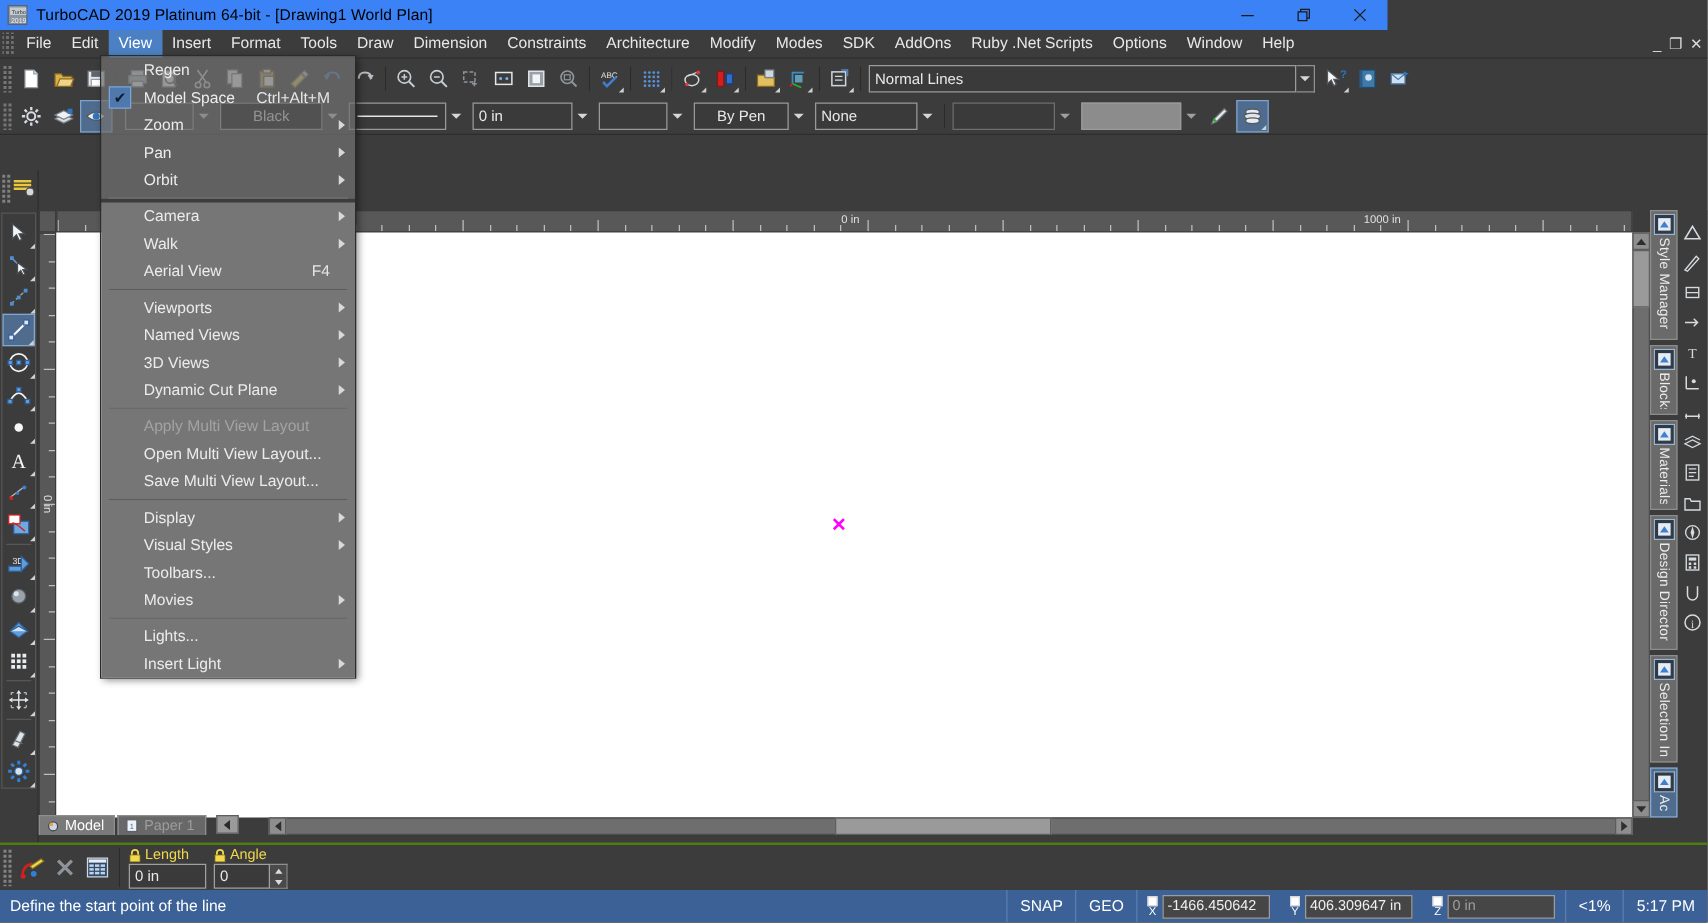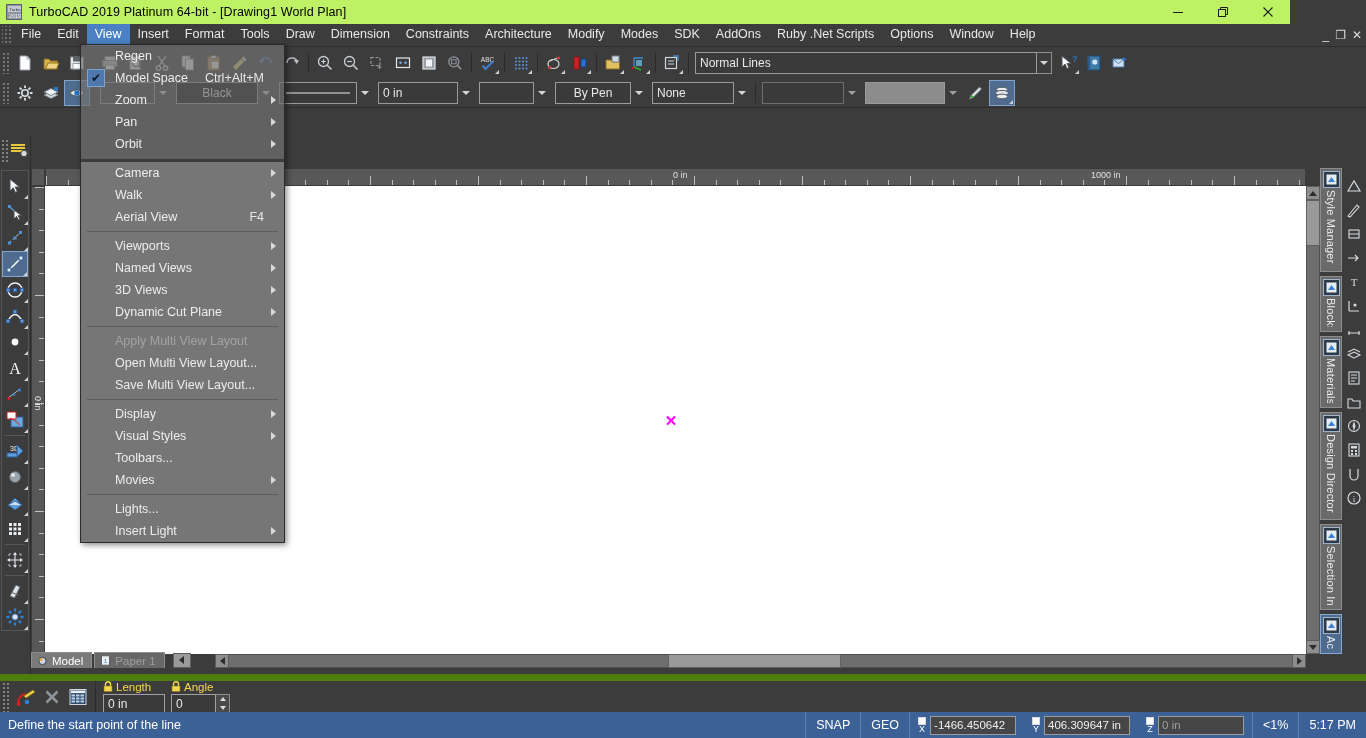--- a/index.html
+++ b/index.html
@@ -10,22 +10,22 @@
     background: #3c3c3c;
     font-family: "Liberation Sans", sans-serif;
     font-size: 12px;
     color: #e6e6e6;
     -webkit-font-smoothing: antialiased;
   }
   #app { position: relative; width: 1366px; height: 738px; }
 
   
   .titlebar {
-    position: absolute; left: 0; top: 0; width: 1290px; height: 24px;
-    background: #bef264; color: #1a1a1a;
+    position: absolute; left: 0; top: 0; width: 1110px; height: 24px;
+    background: #3b82f6; color: #1a1a1a;
     display: flex; align-items: center;
   }
   .title-icon {
     width: 16px; height: 16px; margin-left: 6px; margin-right: 7px;
     background: linear-gradient(#9aa4b0,#68727d);
     border: 1px solid #5a636d;
     font-size: 5px; color: #fff; line-height: 7px; text-align: center;
     overflow: hidden; font-family: "Liberation Sans", sans-serif;
   }
   .title-text { font-size: 12.5px; color: #000; letter-spacing: .1px; }
@@ -193,21 +193,21 @@
   .sb-thumb { position: absolute; background: #9a9a9a; border: 1px solid #606060; }
   .tri { width: 0; height: 0; }
   .tri.up { border-left: 4px solid transparent; border-right: 4px solid transparent; border-bottom: 5px solid #2e2e2e; }
   .tri.down { border-left: 4px solid transparent; border-right: 4px solid transparent; border-top: 5px solid #2e2e2e; }
   .tri.left { border-top: 4px solid transparent; border-bottom: 4px solid transparent; border-right: 5px solid #2e2e2e; }
   .tri.right { border-top: 4px solid transparent; border-bottom: 4px solid transparent; border-left: 5px solid #2e2e2e; }
 
   
   .tabs-row {
     position: absolute; left: 31px; bottom: 70px; width: 190px; height: 16px;
-    display: flex; align-items: center;
+    display: flex; align-items: flex-start;
   }
   .sheet-tab {
     height: 16px; display: flex; align-items: center; gap: 4px;
     padding: 0 8px 0 5px; font-size: 11.5px; color: #e9e9e9;
     background: #6a6a6a; border: 1px solid #8e8e8e; border-bottom: none;
     margin-right: 2px;
   }
   .sheet-tab.active { background: #7a7a7a; color: #fff; }
   .sheet-tab.inactive { color: #9d9d9d; background: #686868; }
 
@@ -230,21 +230,21 @@
     width: 17px; height: 17px; background: #2f3b48; border: 1px solid #9fb4cb;
     display: flex; align-items: center; justify-content: center; flex: none;
   }
   .right-tools { position: absolute; right: 0; top: 6px; width: 24px; }
   .rtbtn { width: 22px; height: 24px; display: flex; align-items: center; justify-content: center; margin: 0 auto; }
 
   
   .coord-bar {
     position: absolute; left: 0; bottom: 26px; width: 1366px; height: 38px;
     background: #3c3c3c; display: flex; align-items: center;
-    border-top: 7px solid #4d7c0f;
+    border-top: 2px solid #4d7c0f;
   }
   .cb-grip {
     width: 8px; height: 30px; margin: 0 2px;
     background-image: radial-gradient(#828282 40%, transparent 41%); background-size: 4px 4px;
   }
   .field-group { margin-left: 4px; }
   .field-label {
     display: flex; align-items: center; gap: 3px;
     font-size: 11.5px; color: #f2d94c; line-height: 12px; height: 14px;
   }

